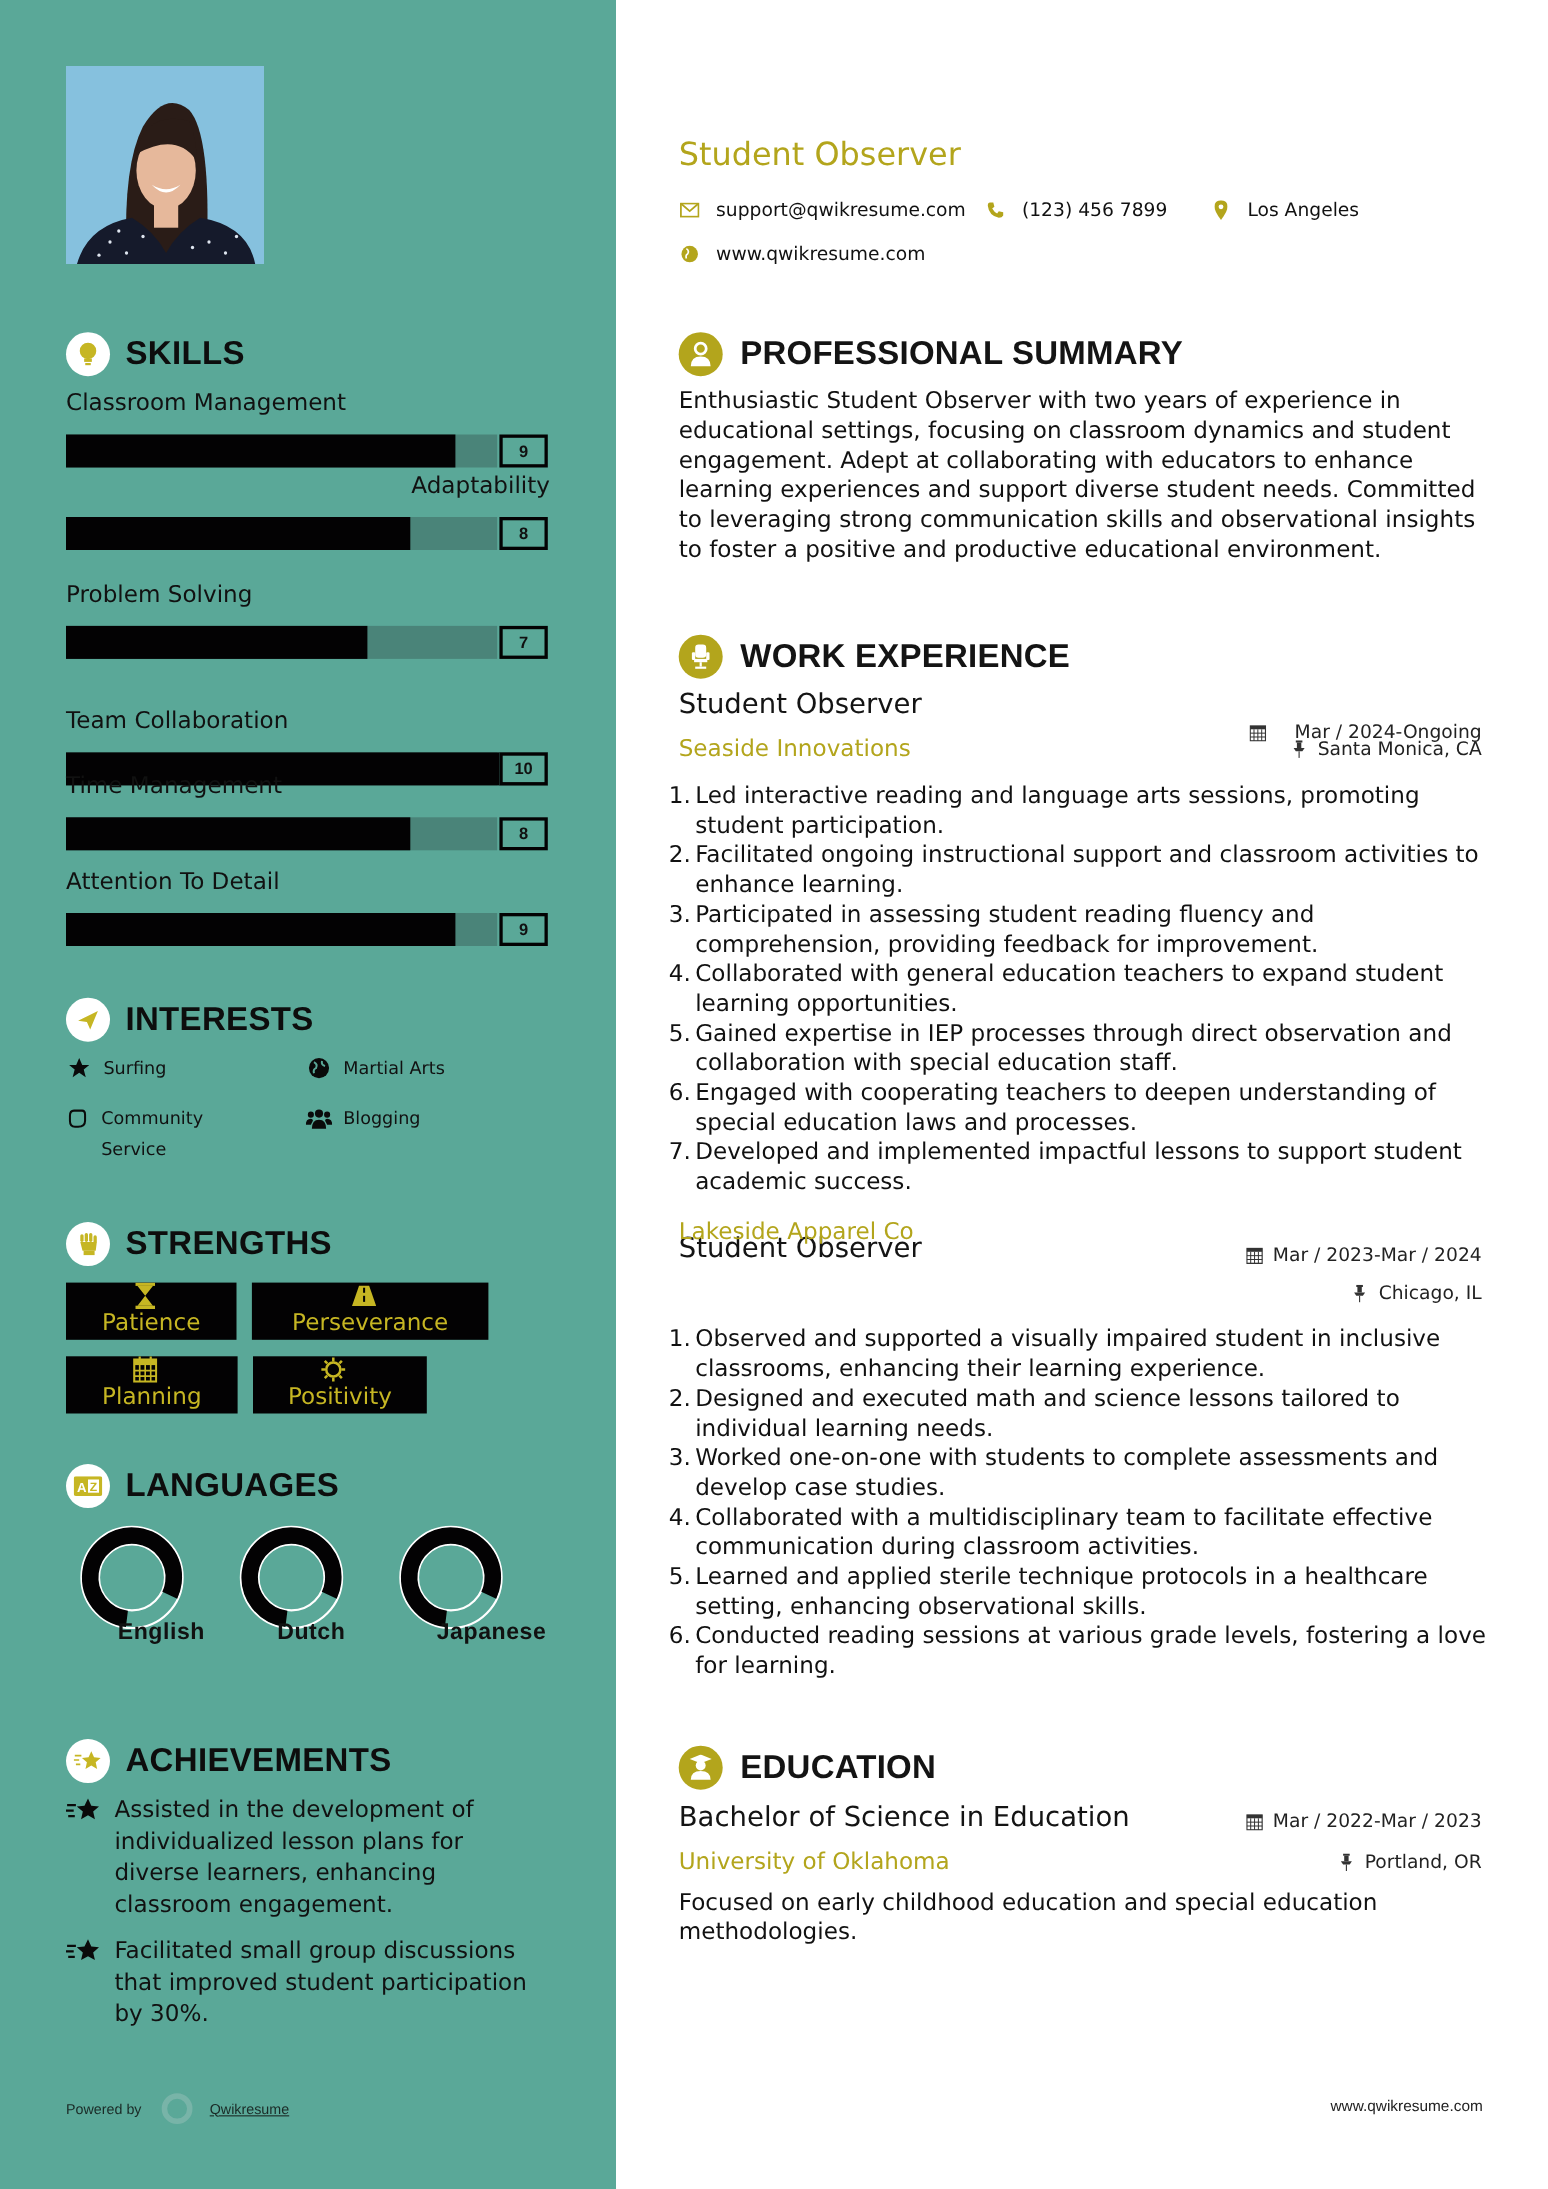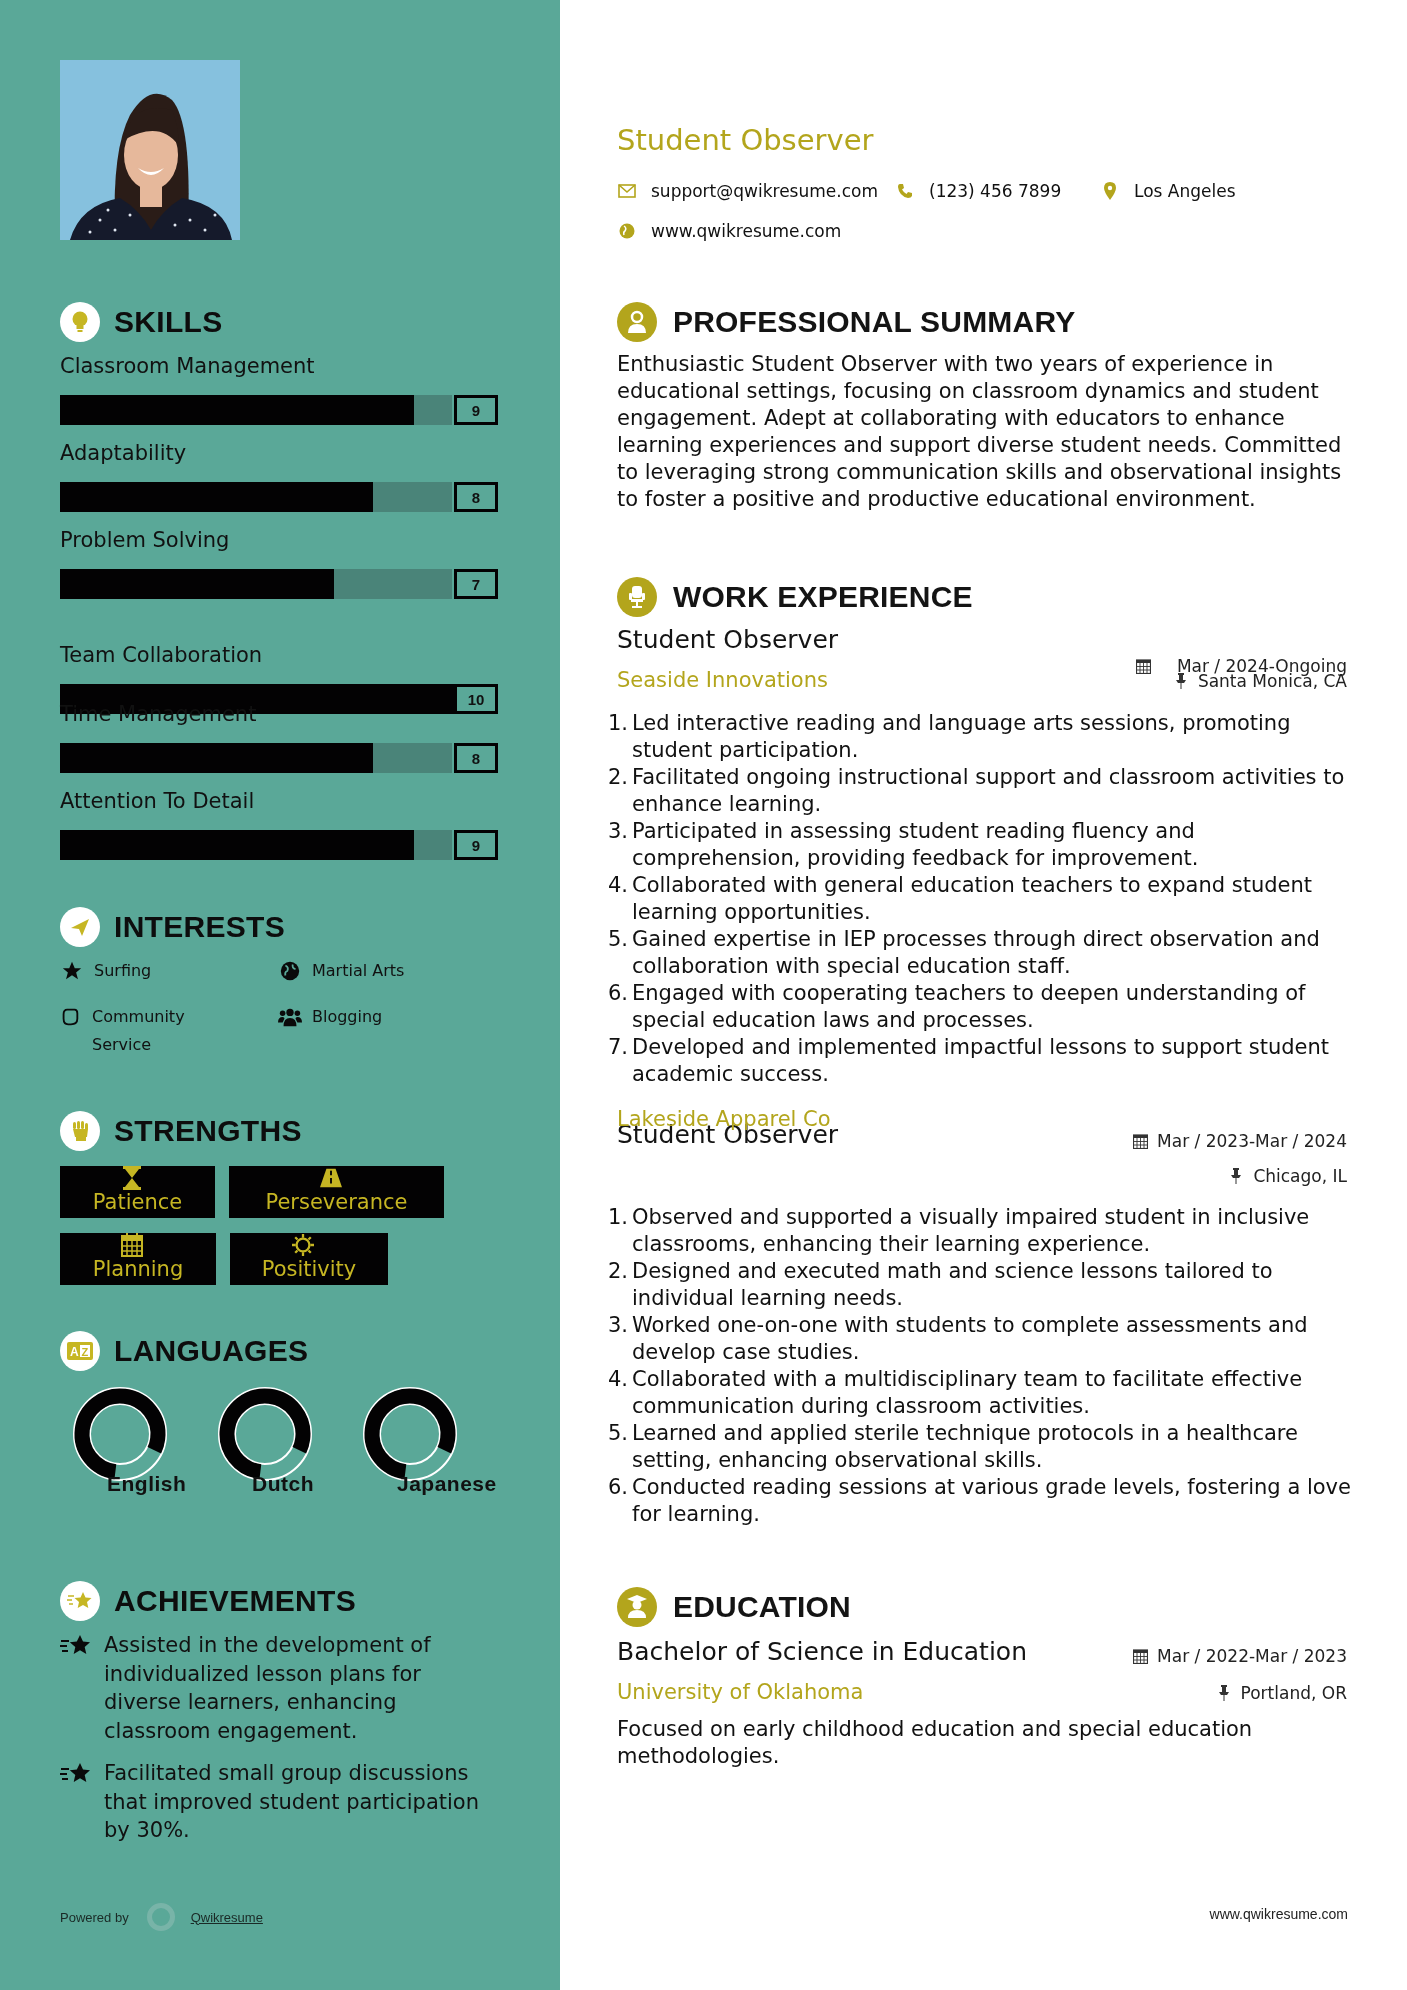--- a/index.html
+++ b/index.html
@@ -133,21 +133,21 @@
 
   <div class="skill" style="top:351px;">
     <div class="label">Classroom Management</div>
     <div class="bar-row">
       <div class="track"></div>
         <div class="fill" style="width:354px;"></div>
       <div class="score">9</div>
     </div>
   </div>
 
-  <div class="skill" style="top:438px;">
+  <div class="skill" style="top:426px;text-align:right;">
     <div class="label">Adaptability</div>
     <div class="bar-row">
       <div class="track"></div>
         <div class="fill" style="width:313px;"></div>
       <div class="score">8</div>
     </div>
   </div>
 
   <div class="skill" style="top:525px;">
     <div class="label">Problem Solving</div>

